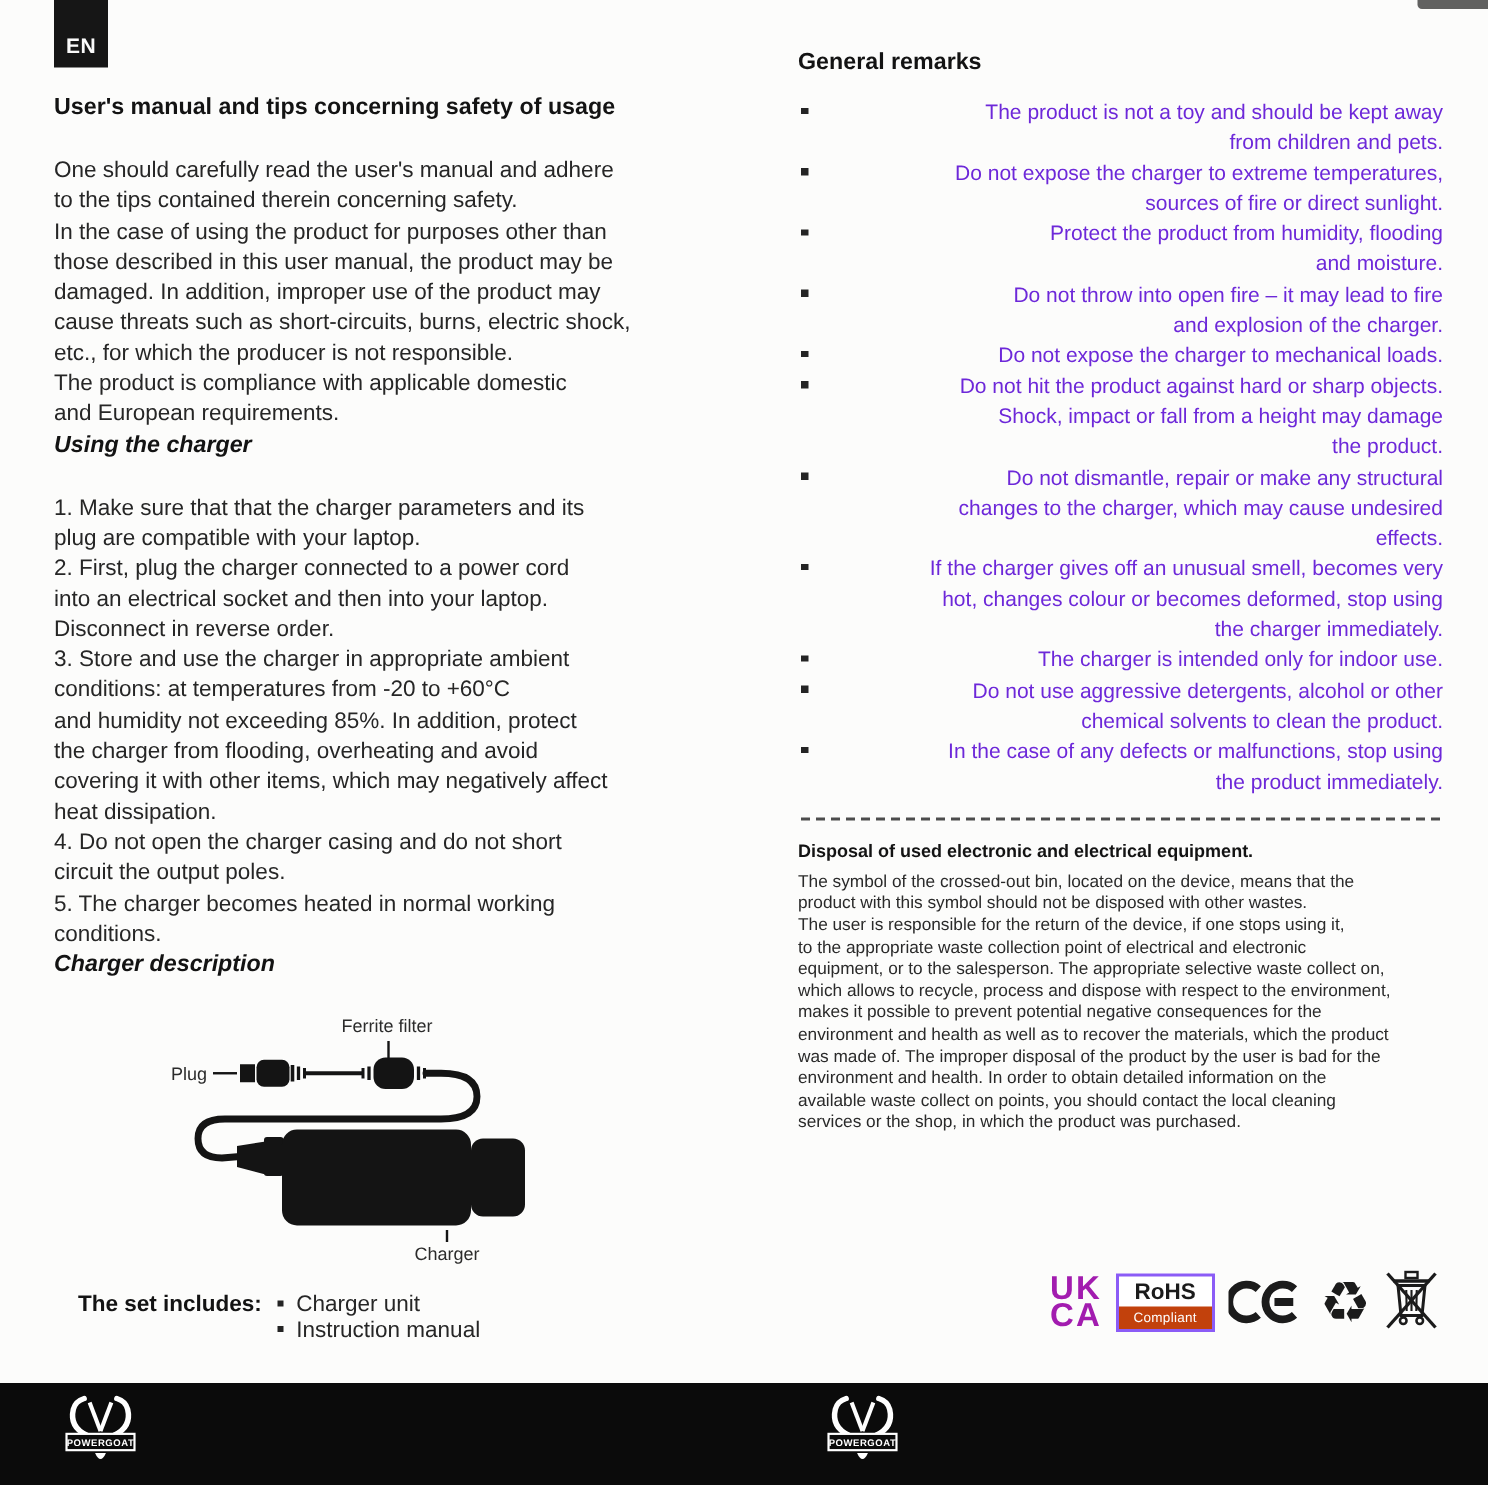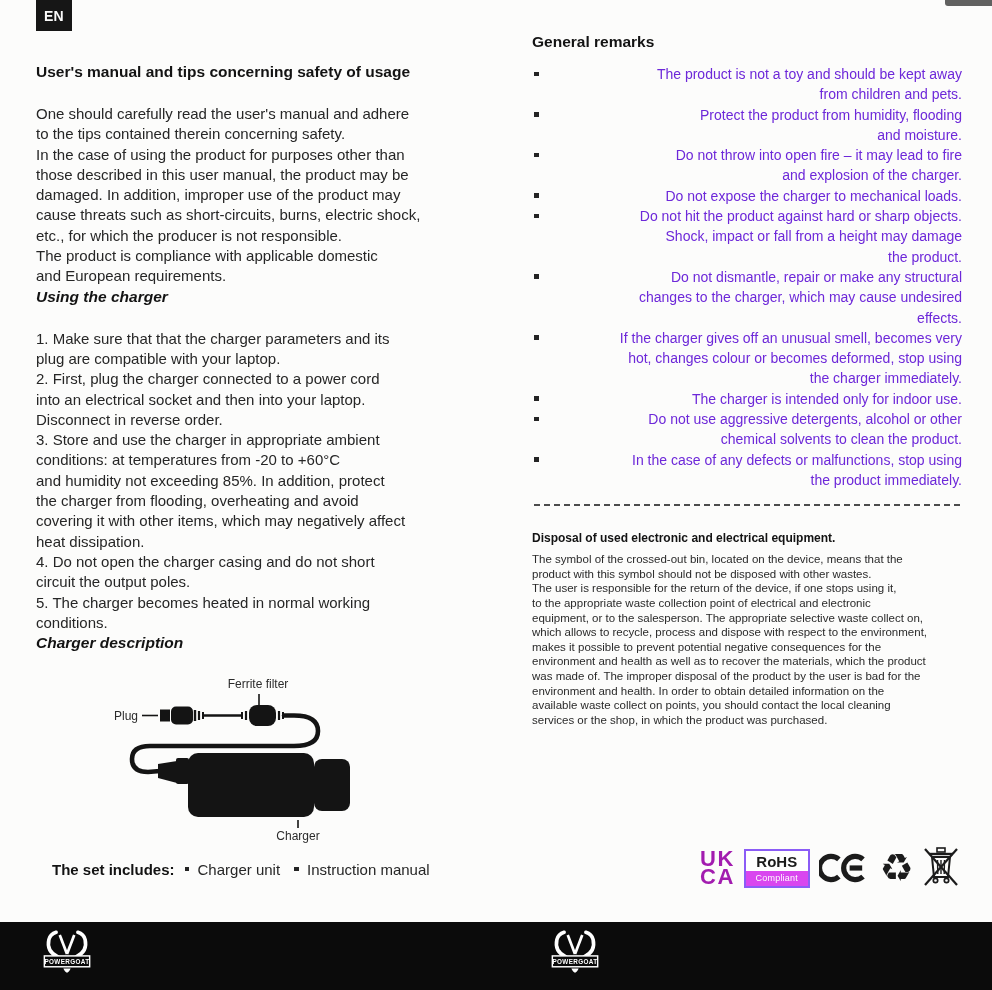--- a/index.html
+++ b/index.html
@@ -4,21 +4,21 @@
 <style>
   html,body{margin:0;padding:0;}
   body{
     width:992px;height:990px;position:relative;overflow:hidden;
     background:#fcfcfb;
     font-family:"Liberation Sans","DejaVu Sans",sans-serif;
     color:#242424;
   }
   
   .en-badge{
-    position:absolute;left:36px;top:0;width:36px;height:31px;
+    position:absolute;left:36px;top:0;width:36px;height:45px;
     background:#161616;color:#fafafa;
     display:flex;align-items:flex-end;justify-content:center;
     font-weight:bold;font-size:14px;padding-bottom:7px;box-sizing:border-box;
     letter-spacing:.3px;
   }
   .scan-smudge{
     position:absolute;right:0;top:0;width:47px;height:6px;
     background:#3a3a3a;opacity:.8;border-bottom-left-radius:3px;
   }
   
@@ -38,46 +38,46 @@
     position:relative;padding-left:15px;font-size:14px;line-height:20.3px;
     white-space:pre-line;color:#6d28d9;text-align:right;
   }
   ul.remarks li::before{
     content:"";position:absolute;left:2px;top:7.5px;width:4.5px;height:4.5px;background:#242424;
   }
   .dashed-sep{
     margin-top:14px;border:none;border-top:2px dashed #4c4c4c;height:0;width:426px;
   }
   .disposal-head{
-    margin-top:25px;font-size:12px;font-weight:bold;color:#131313;line-height:15px;
+    margin-top:13px;font-size:12px;font-weight:bold;color:#131313;line-height:15px;
   }
   .disposal-text{
     margin-top:6px;font-size:11.5px;line-height:14.6px;white-space:pre-line;color:#2a2a2a;
   }
   
   .diagram{margin-top:6px;display:block;}
   .diagram text{font-family:"Liberation Sans",sans-serif;font-size:12px;fill:#2b2b2b;}
   
   .set-row{margin-top:13px;font-size:15px;display:flex;align-items:baseline;gap:10px;margin-left:16px;}
   .set-label{font-weight:bold;color:#131313;}
-  .set-items{display:flex;gap:14px;}
+  .set-items{display:flex;flex-direction:column;}
   .set-item{position:relative;padding-left:13px;color:#262626;}
   .set-item::before{
     content:"";position:absolute;left:0;top:5.5px;width:4.5px;height:4.5px;background:#242424;
   }
   
   .cert-row{
     position:absolute;left:700px;top:843px;height:50px;
     display:flex;align-items:center;gap:9px;
   }
   .ukca{display:flex;flex-direction:column;font-weight:800;font-size:22px;
     line-height:18px;letter-spacing:1.5px;color:#a21caf;}
   .rohs{width:62px;border:2px solid #8b5cf6;text-align:center;background:#fff;}
   .rohs-top{font-size:15px;font-weight:bold;color:#1b1b1b;padding:2px 0 1px;}
-  .rohs-bottom{background:#d946ef;color:#fdfdfd;font-size:9px;padding:2px 0 3px;letter-spacing:.2px;}
+  .rohs-bottom{background:#c2410c;color:#fdfdfd;font-size:9px;padding:2px 0 3px;letter-spacing:.2px;}
   .recycle-glyph{font-family:"DejaVu Sans",sans-serif;font-size:38px;color:#1b1b1b;line-height:38px;}
   
   .footer-bar{
     position:absolute;left:0;top:922px;width:992px;height:68px;background:#0b0b0b;
   }
   .goat{position:absolute;top:5px;width:58px;height:56px;}
   .goat text{font-family:"Liberation Sans",sans-serif;font-weight:bold;font-size:7px;
     fill:#fff;letter-spacing:.4px;}
 </style>
 </head>
@@ -164,20 +164,22 @@
       </span>
   </div>
 </div>
 
 <div class="col-right">
   <h2>General remarks</h2>
 
   <ul class="remarks">
       <li>The product is not a toy and should be kept away
 from children and pets.</li>
+      <li>Do not expose the charger to extreme temperatures,
+sources of fire or direct sunlight.</li>
       <li>Protect the product from humidity, flooding
 and moisture.</li>
       <li>Do not throw into open fire – it may lead to fire
 and explosion of the charger.</li>
       <li>Do not expose the charger to mechanical loads.</li>
       <li>Do not hit the product against hard or sharp objects.
 Shock, impact or fall from a height may damage
 the product.</li>
       <li>Do not dismantle, repair or make any structural
 changes to the charger, which may cause undesired

